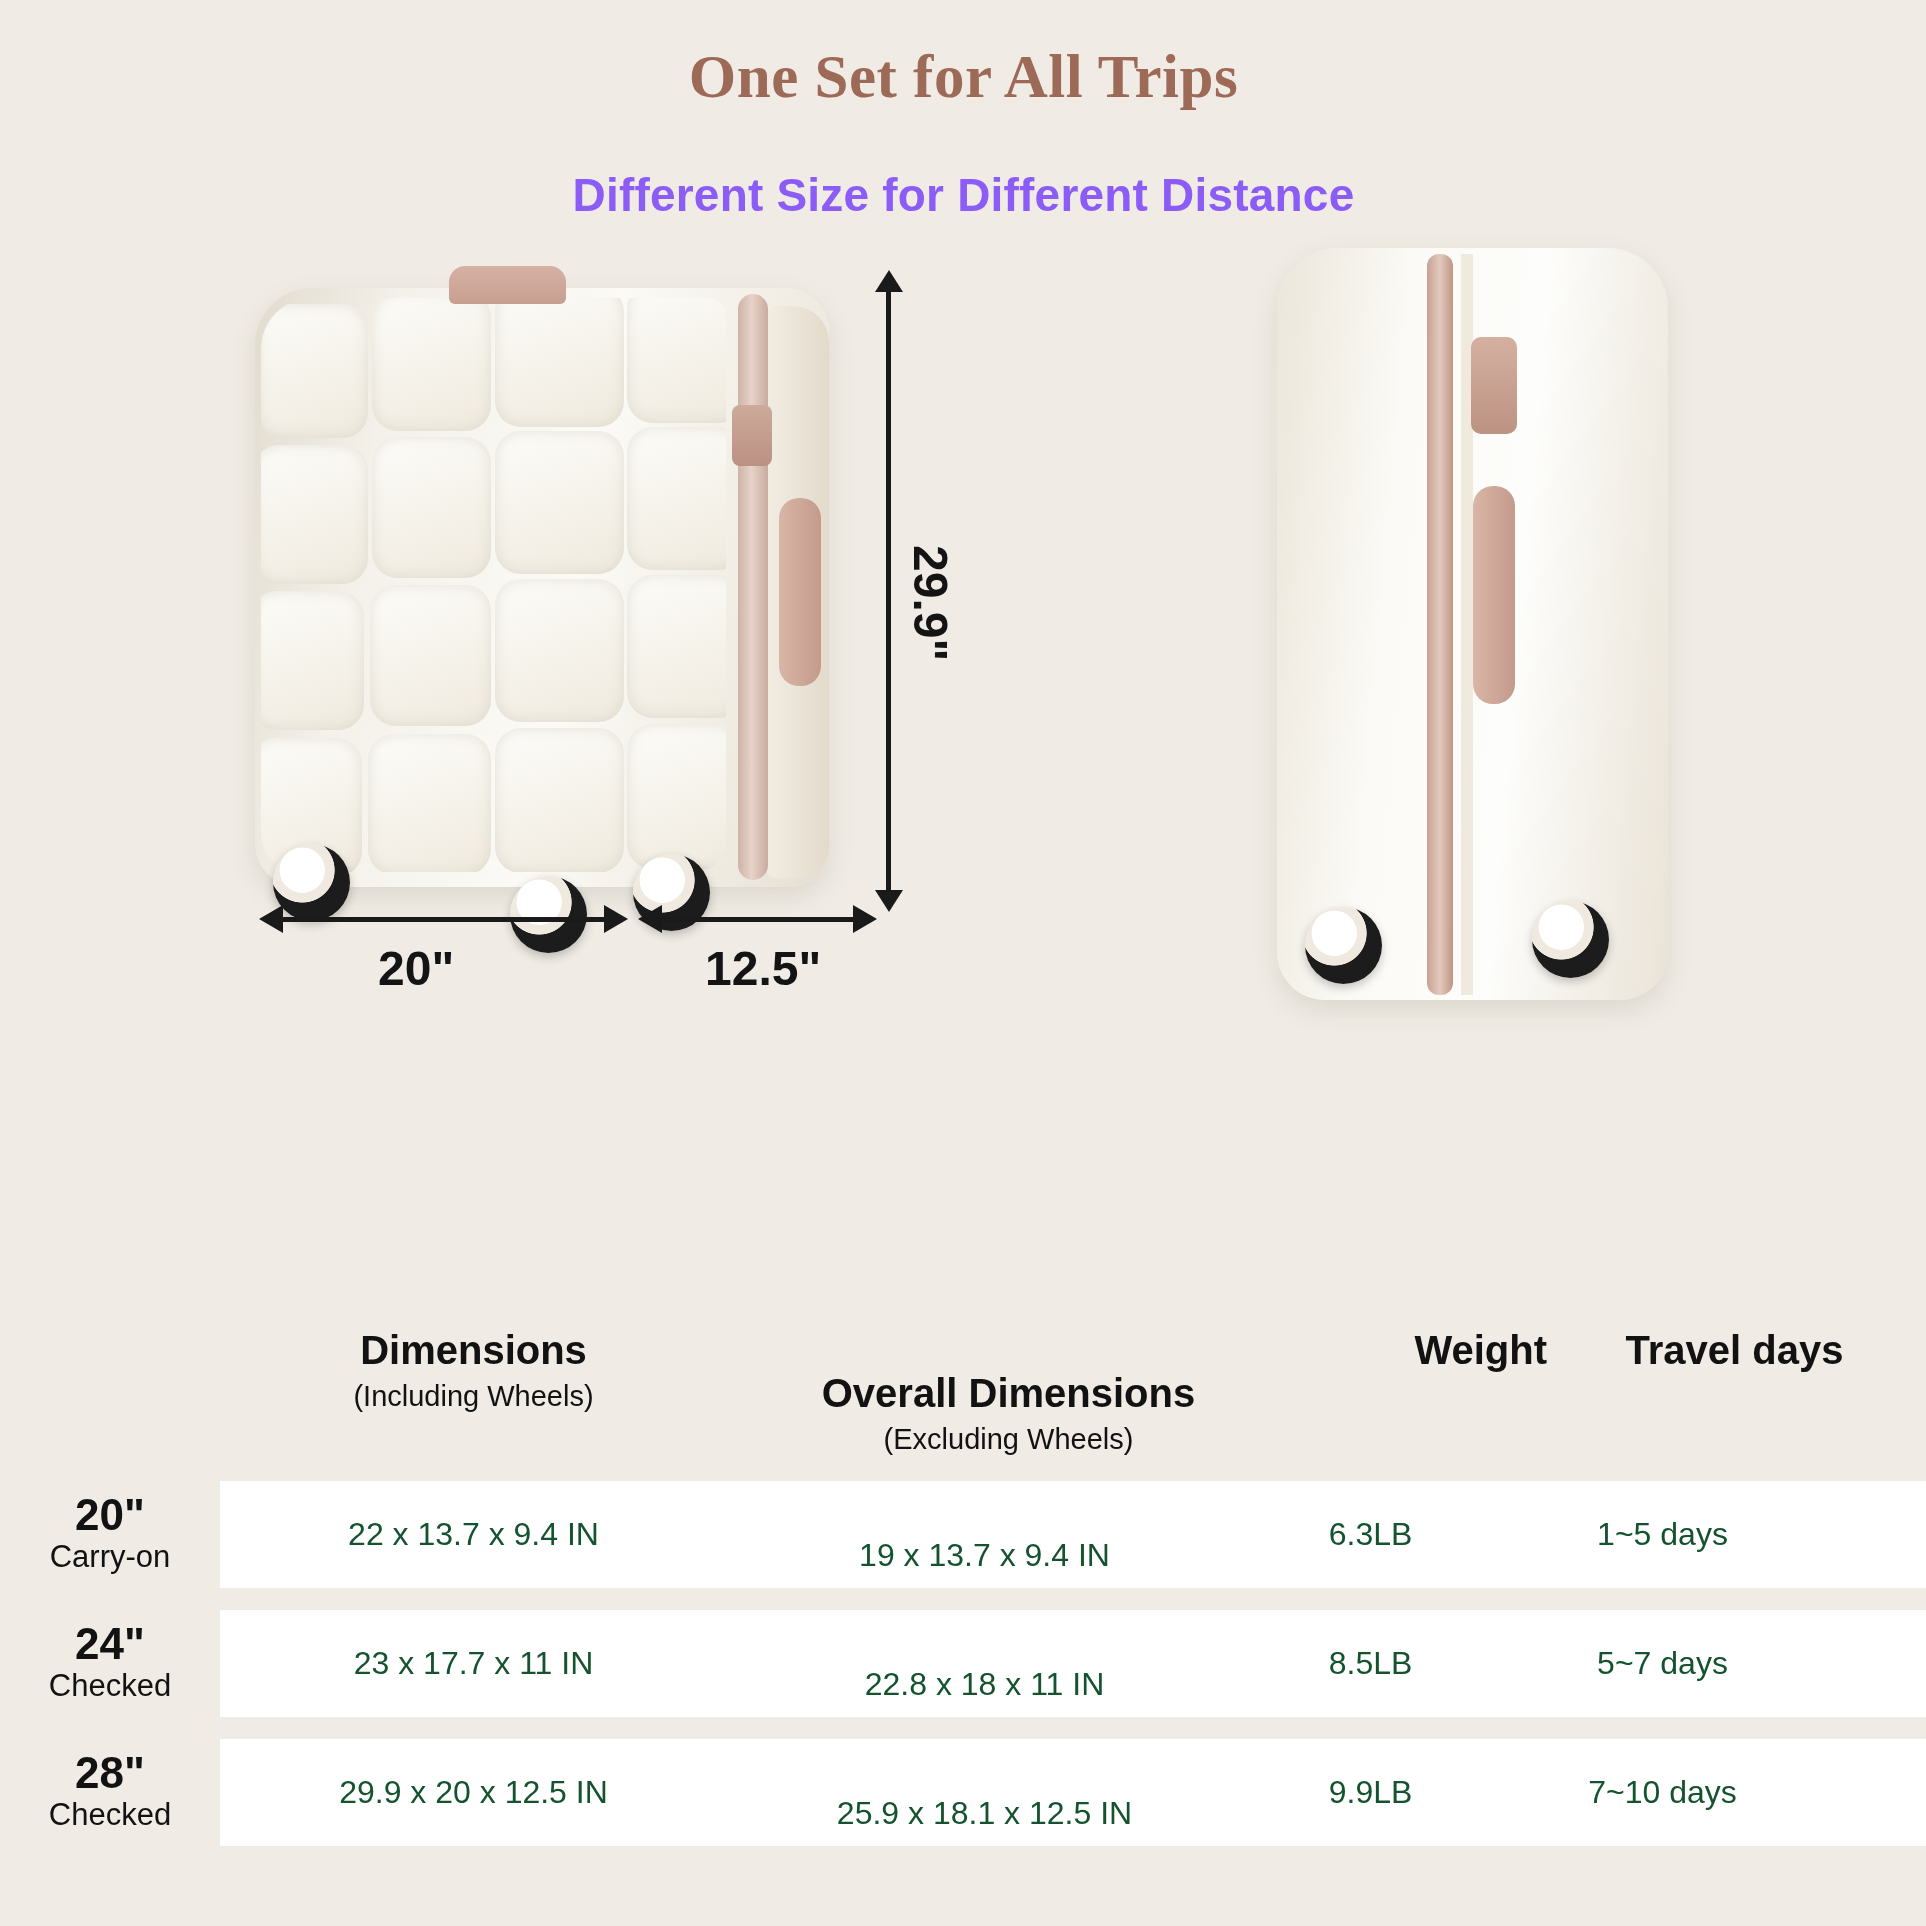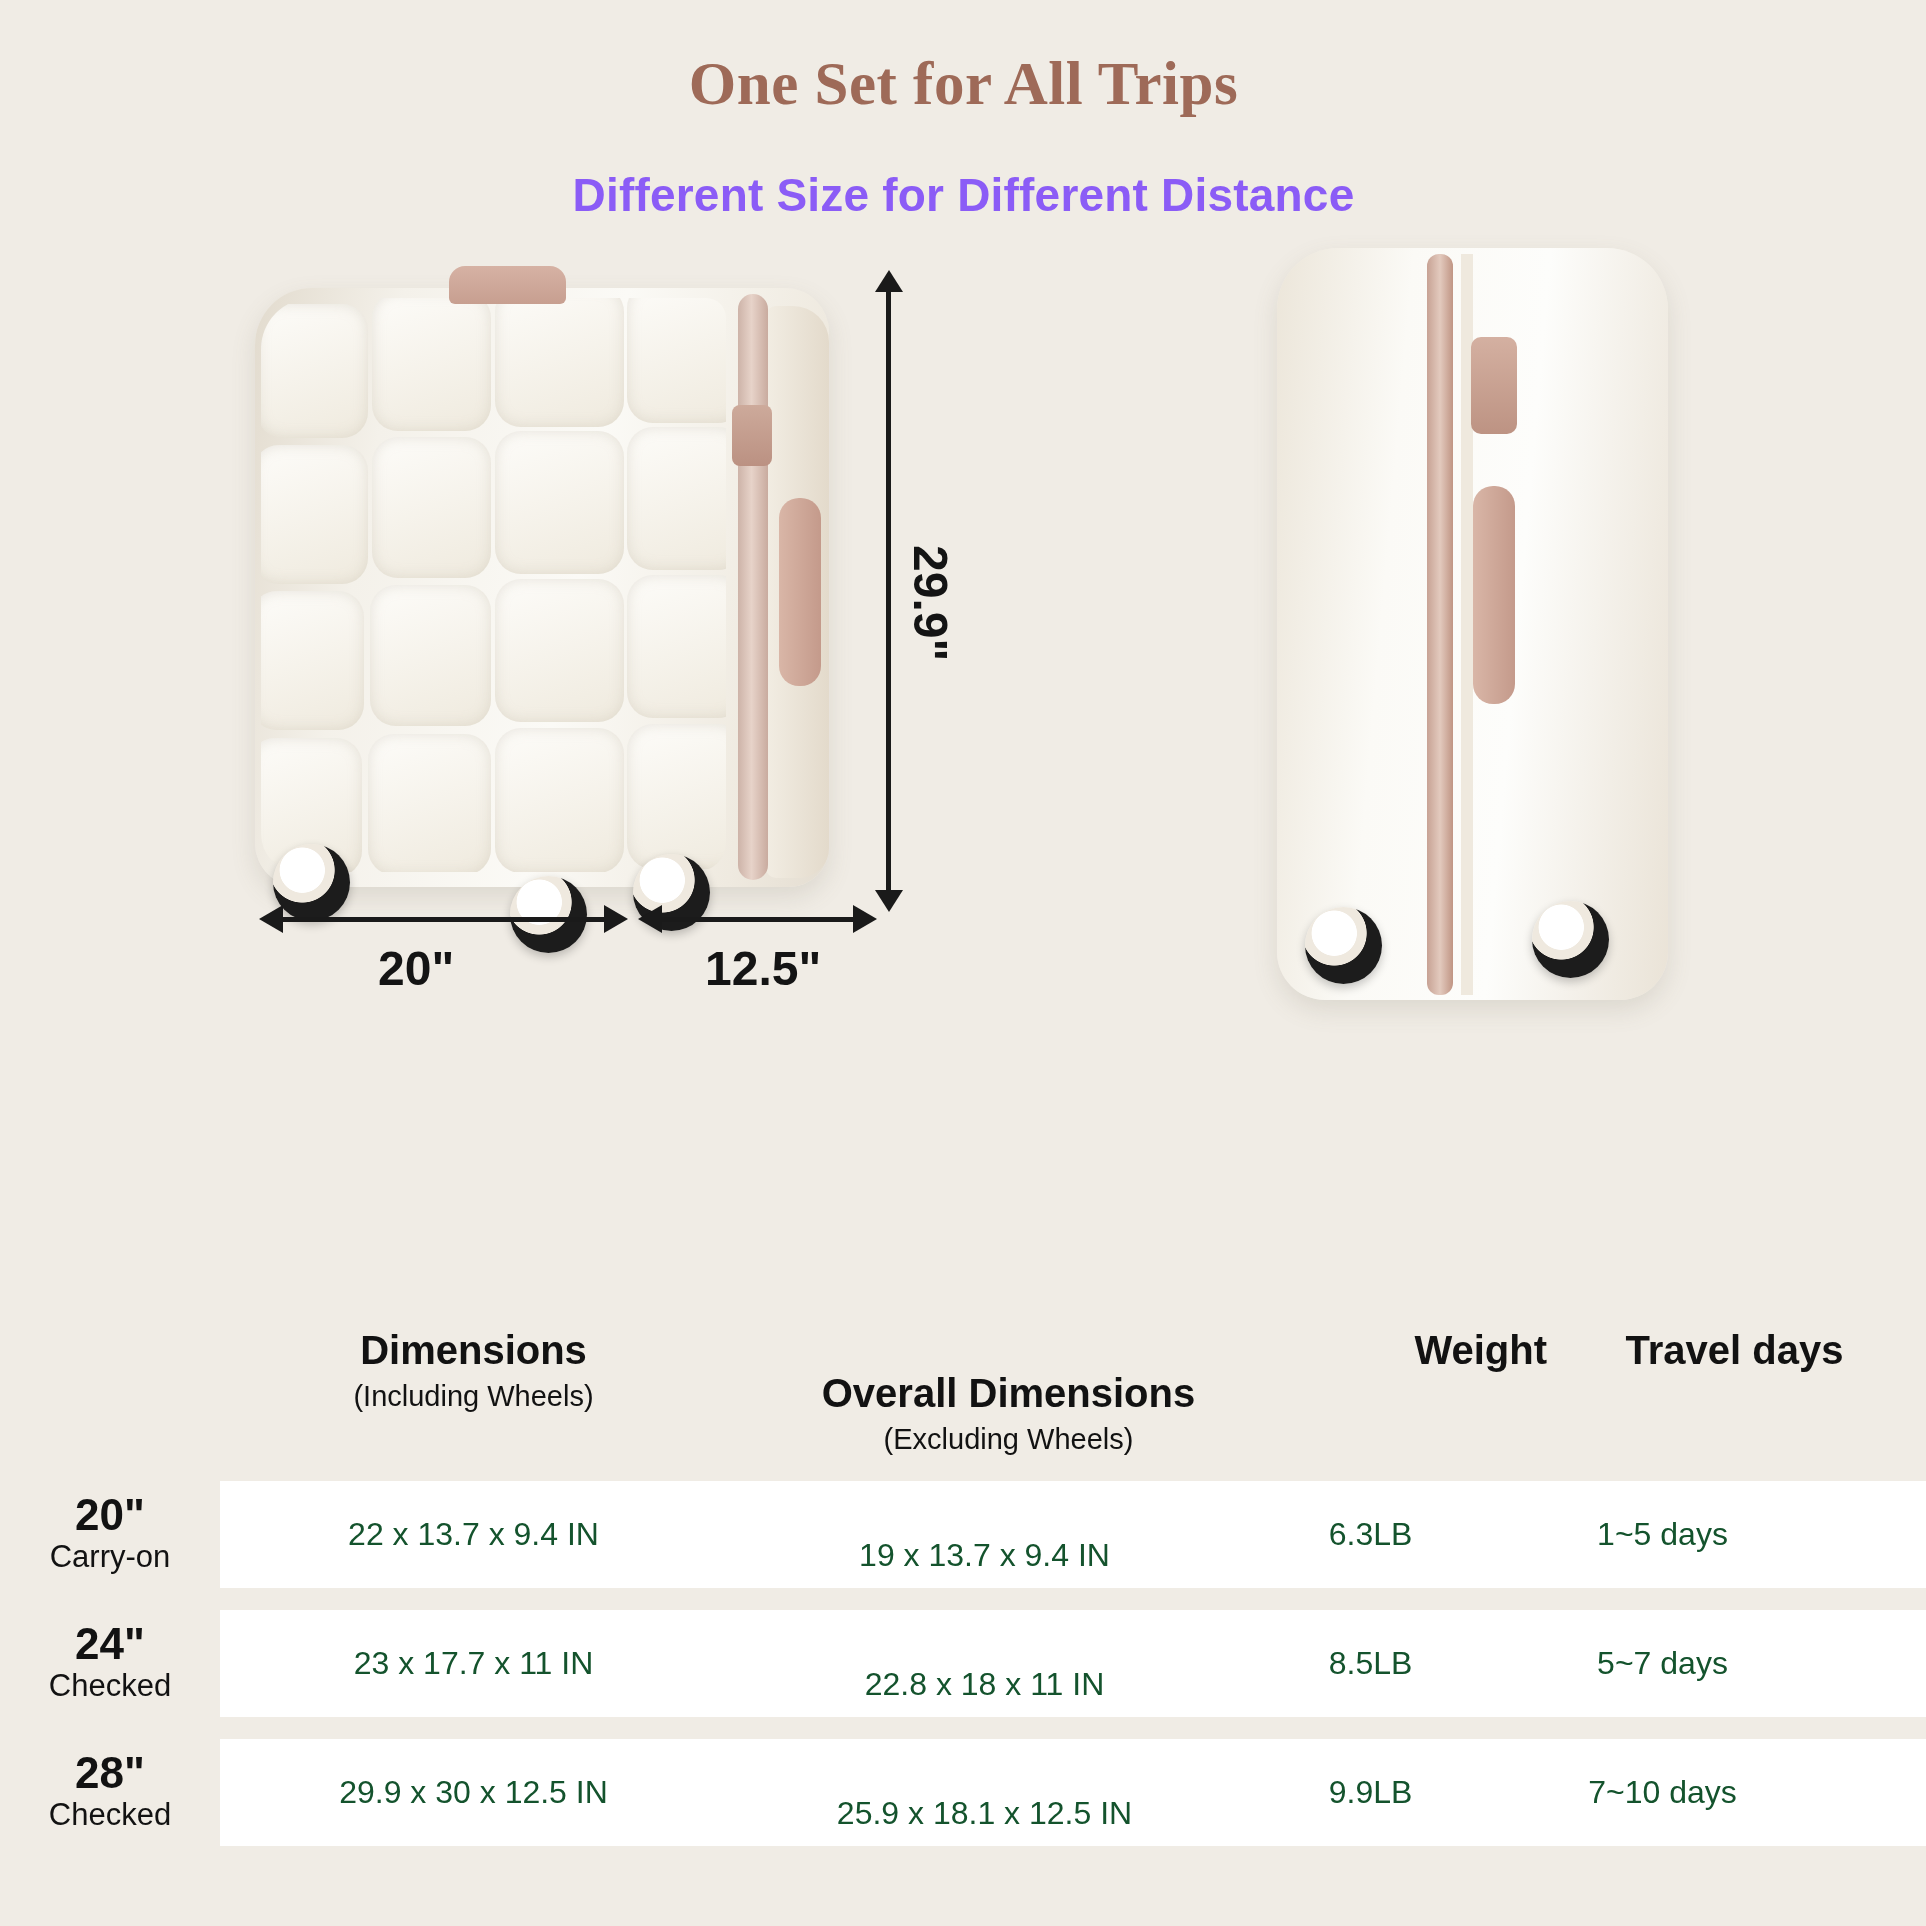--- a/index.html
+++ b/index.html
@@ -20,21 +20,20 @@
     position: absolute;
     top: 42px;
     left: 0;
     width: 100%;
     text-align: center;
     font-family: "Liberation Serif", serif;
     font-weight: bold;
     font-size: 61px;
     color: #9e6a58;
     letter-spacing: 0.5px;
-    margin-top: 7px;
   }
   .subtitle {
     position: absolute;
     top: 168px;
     left: 0;
     width: 100%;
     text-align: center;
     font-family: "Liberation Sans", sans-serif;
     font-weight: bold;
     font-size: 46px;
@@ -392,21 +391,21 @@
       <div class="td col-days">5~7 days</div>
     </div>
   </div>
 
   <div class="row">
     <div class="row-label">
       <div class="size">28"</div>
       <div class="kind">Checked</div>
     </div>
     <div class="row-cells">
-      <div class="td col-dims">29.9 x 30 x 12.5 IN</div>
+      <div class="td col-dims">29.9 x 20 x 12.5 IN</div>
       <div class="td col-overall">25.9 x 18.1 x 12.5 IN</div>
       <div class="td col-weight">9.9LB</div>
       <div class="td col-days">7~10 days</div>
     </div>
   </div>
 
 </div>
 
 
 </body></html>

